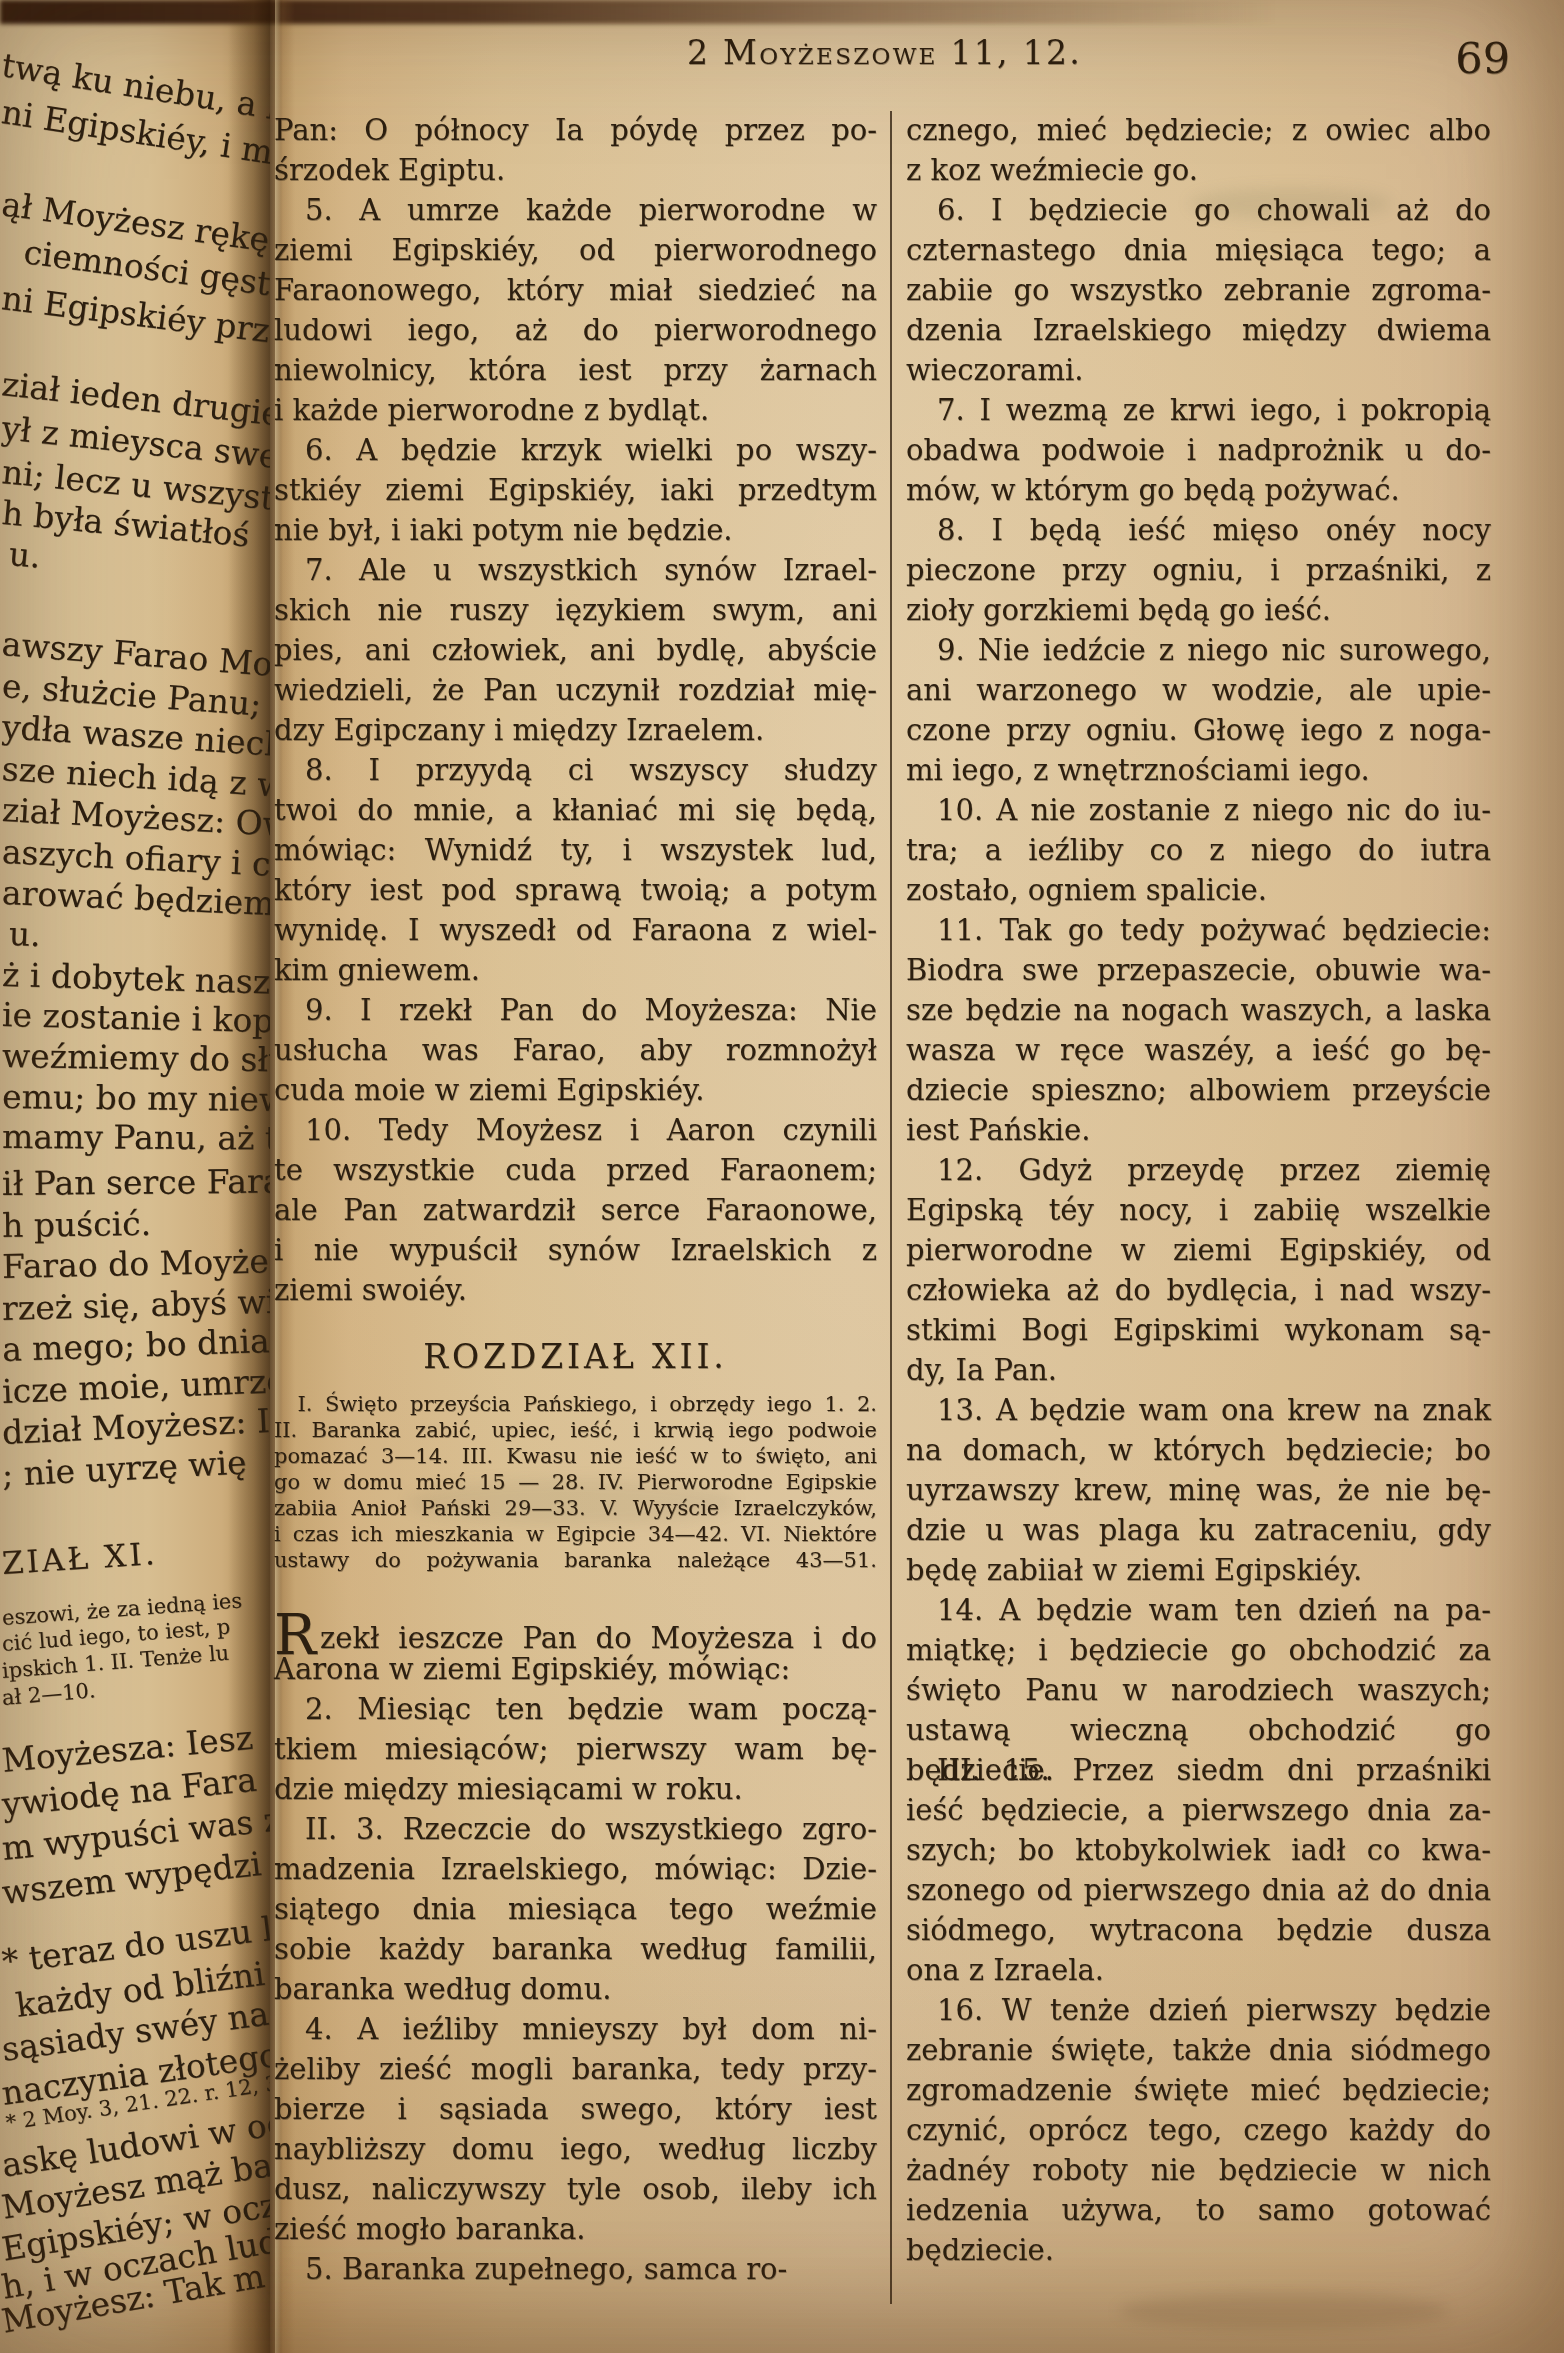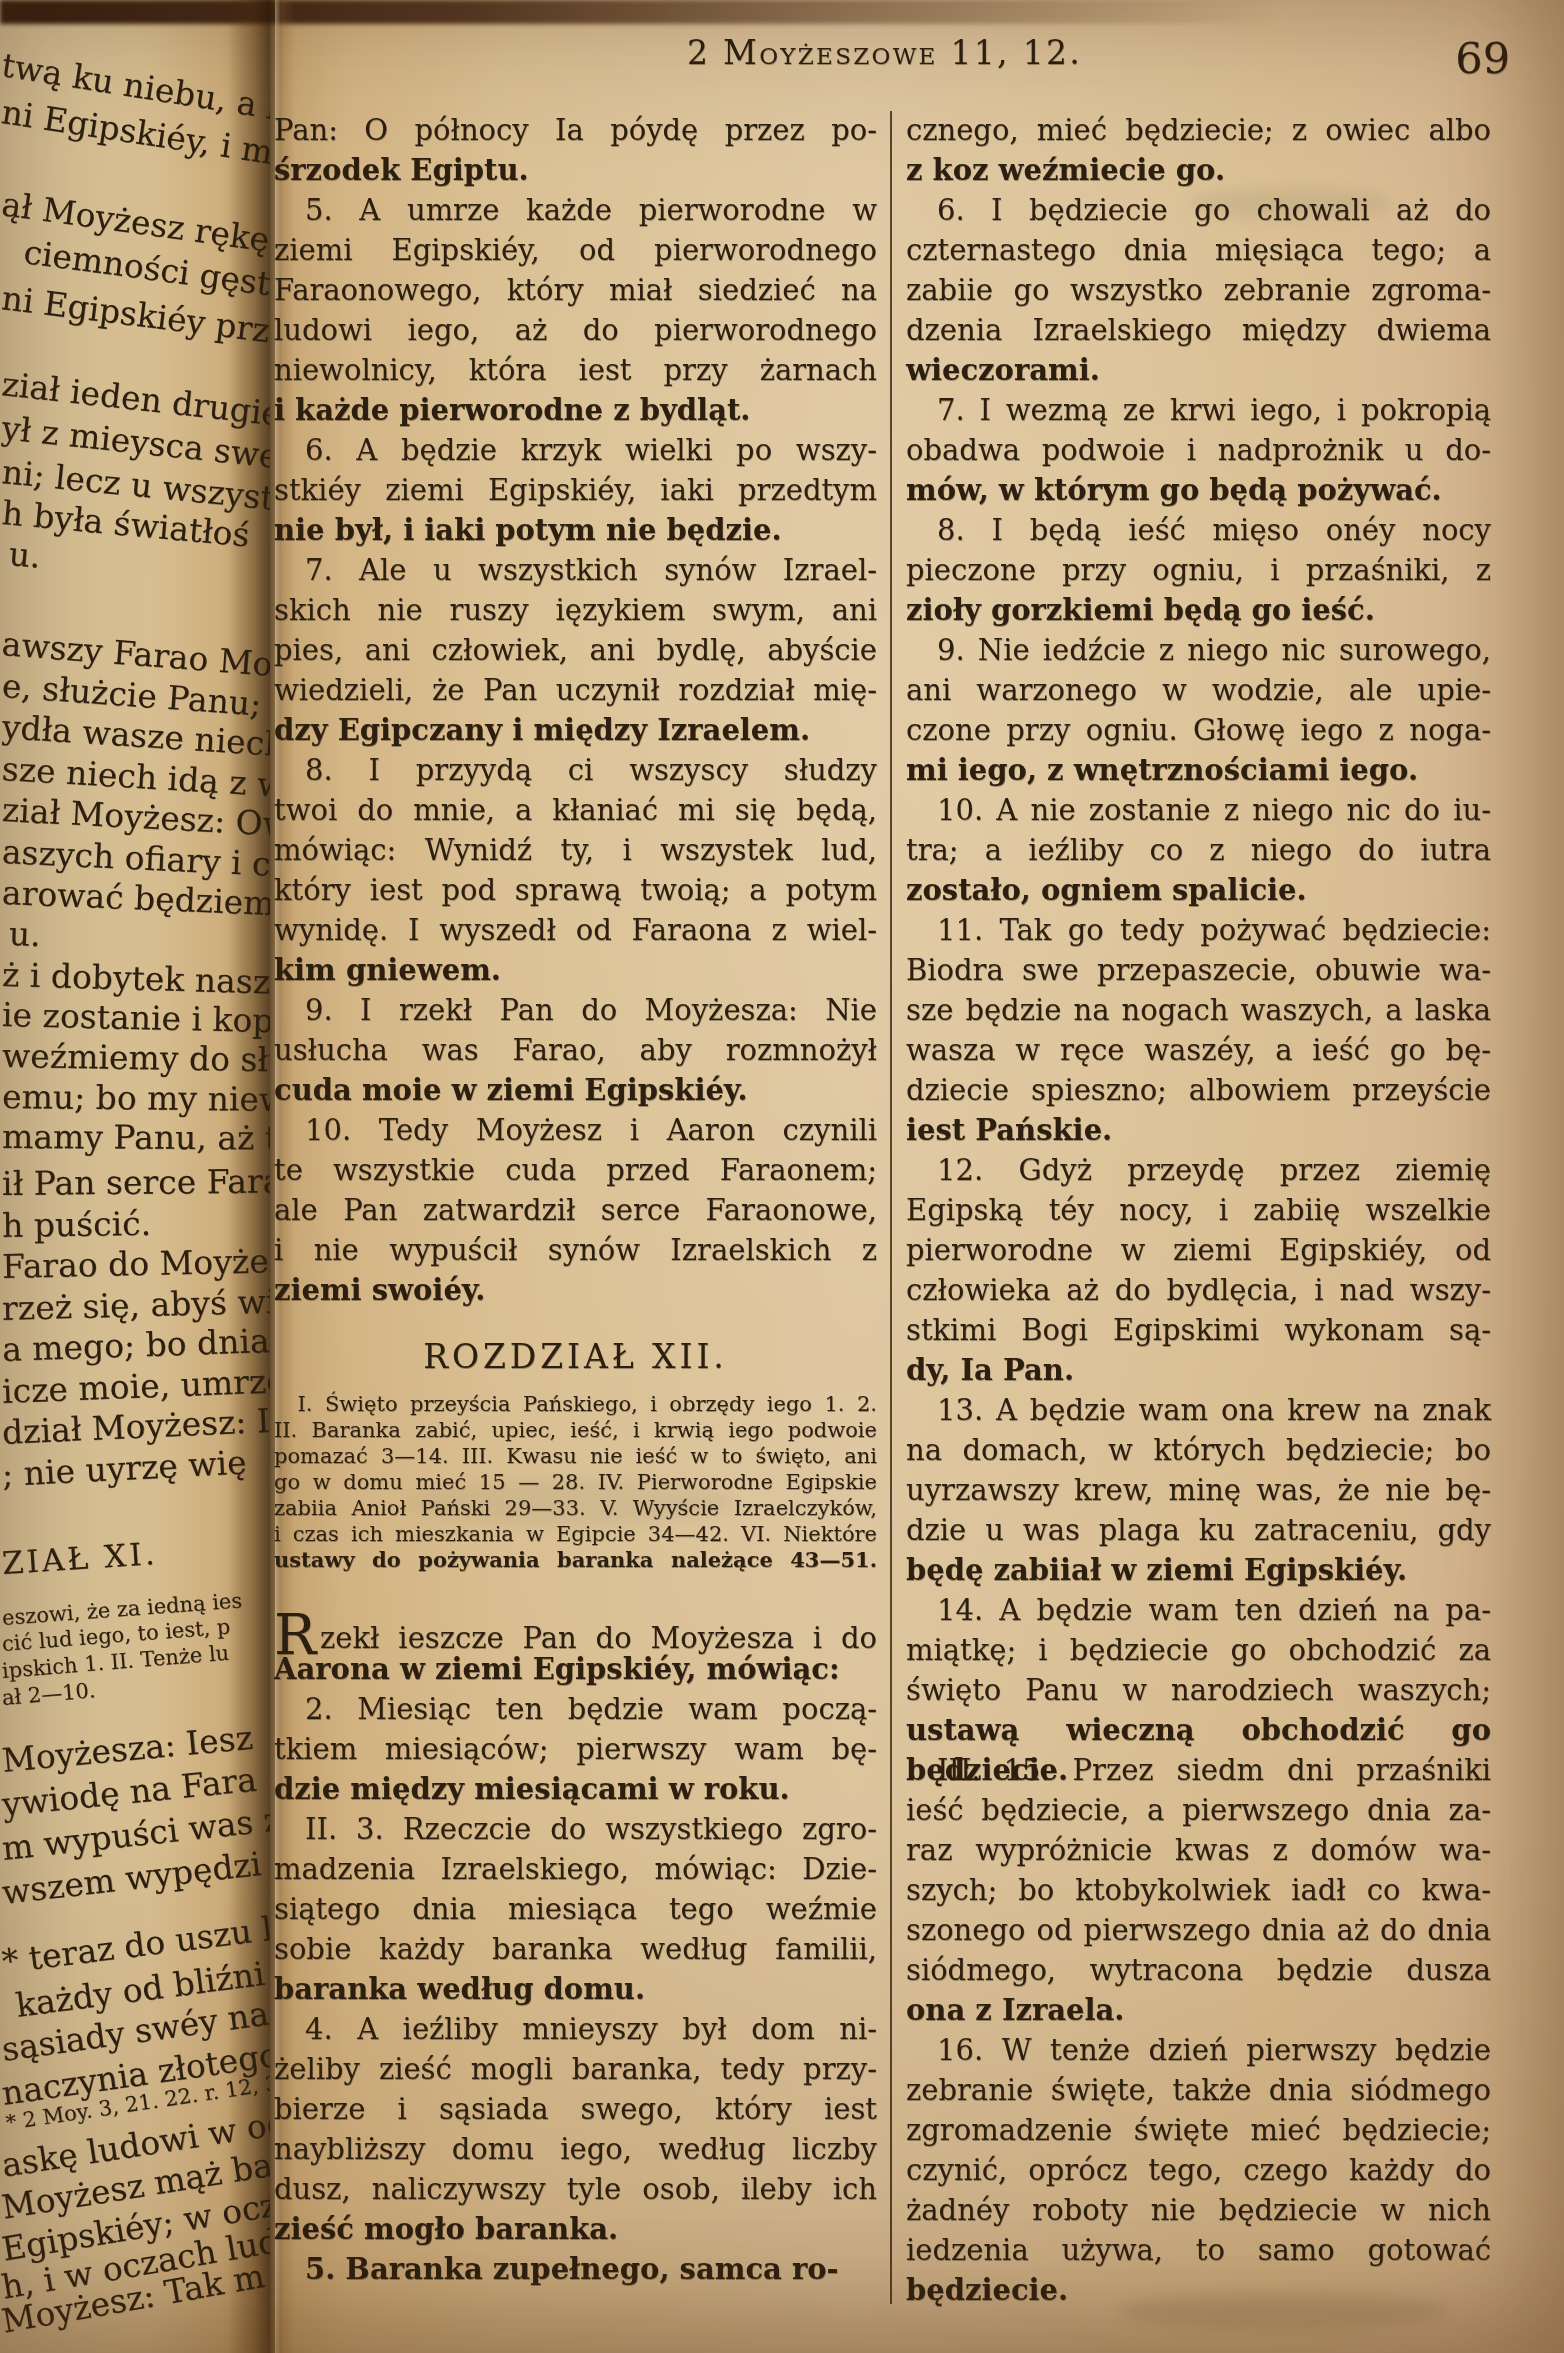--- a/index.html
+++ b/index.html
@@ -26,21 +26,21 @@
   .ink{text-shadow:0.5px 0.5px 0.6px rgba(44,31,16,.38);}
   .hdr{position:absolute;top:33px;left:274px;width:1221px;text-align:center;
        font-size:33px;font-variant:small-caps;letter-spacing:2.3px;z-index:5;}
   .pagenum{position:absolute;top:33px;right:55px;font-size:43px;z-index:5;margin-left:24px;}
   .divider{position:absolute;left:890px;top:111px;width:1.6px;height:2193px;
        background:rgba(48,32,16,.78);z-index:4;}
   .col{position:absolute;top:110px;z-index:5;}
   #colL{left:274px;width:603px;}
   #colR{left:906px;width:585px;}
   .ln{height:40px;line-height:40px;font-size:29px;text-align:justify;text-align-last:justify;}
-  .pe{text-align-last:left;font-weight:bold;}
+  .pe{text-align-last:left;}
   .in{text-indent:31px;}
   .chap{height:45px;line-height:45px;margin-top:23.5px;margin-bottom:12.5px;
         font-size:33px;letter-spacing:3.9px;text-align:left;text-align-last:center;}
   .sum{height:26px;line-height:26px;font-size:21px;text-align:justify;text-align-last:justify;}
   .sum.in{text-indent:23.5px;}
   .gap46{height:36px;}
   .dropR{font-size:56px;line-height:40px;position:relative;top:5.5px;margin-right:3.9px;}
   
   .lp{position:absolute;left:0;top:0;width:270px;height:2354px;overflow:hidden;z-index:3;}
   .lp-line{position:absolute;left:1.6px;white-space:nowrap;font-size:33px;
@@ -228,21 +228,20 @@
     <div class="ln">na domach, w których będziecie; bo</div>
     <div class="ln">uyrzawszy krew, minę was, że nie bę-</div>
     <div class="ln">dzie u was plaga ku zatraceniu, gdy</div>
     <div class="ln pe">będę zabiiał w ziemi Egipskiéy.</div>
     <div class="ln in">14. A będzie wam ten dzień na pa-</div>
     <div class="ln">miątkę; i będziecie go obchodzić za</div>
     <div class="ln">święto Panu w narodziech waszych;</div>
     <div class="ln pe">ustawą wieczną obchodzić go będziecie.</div>
     <div class="ln in">III. 15. Przez siedm dni przaśniki</div>
     <div class="ln">ieść będziecie, a pierwszego dnia za-</div>
-    <div class="ln">raz wypróżnicie kwas z domów wa-</div>
     <div class="ln">szych; bo ktobykolwiek iadł co kwa-</div>
     <div class="ln">szonego od pierwszego dnia aż do dnia</div>
     <div class="ln">siódmego, wytracona będzie dusza</div>
     <div class="ln pe">ona z Izraela.</div>
     <div class="ln in">16. W tenże dzień pierwszy będzie</div>
     <div class="ln">zebranie święte, także dnia siódmego</div>
     <div class="ln">zgromadzenie święte mieć będziecie;</div>
     <div class="ln">czynić, oprócz tego, czego każdy do</div>
     <div class="ln">żadnéy roboty nie będziecie w nich</div>
     <div class="ln">iedzenia używa, to samo gotować</div>

